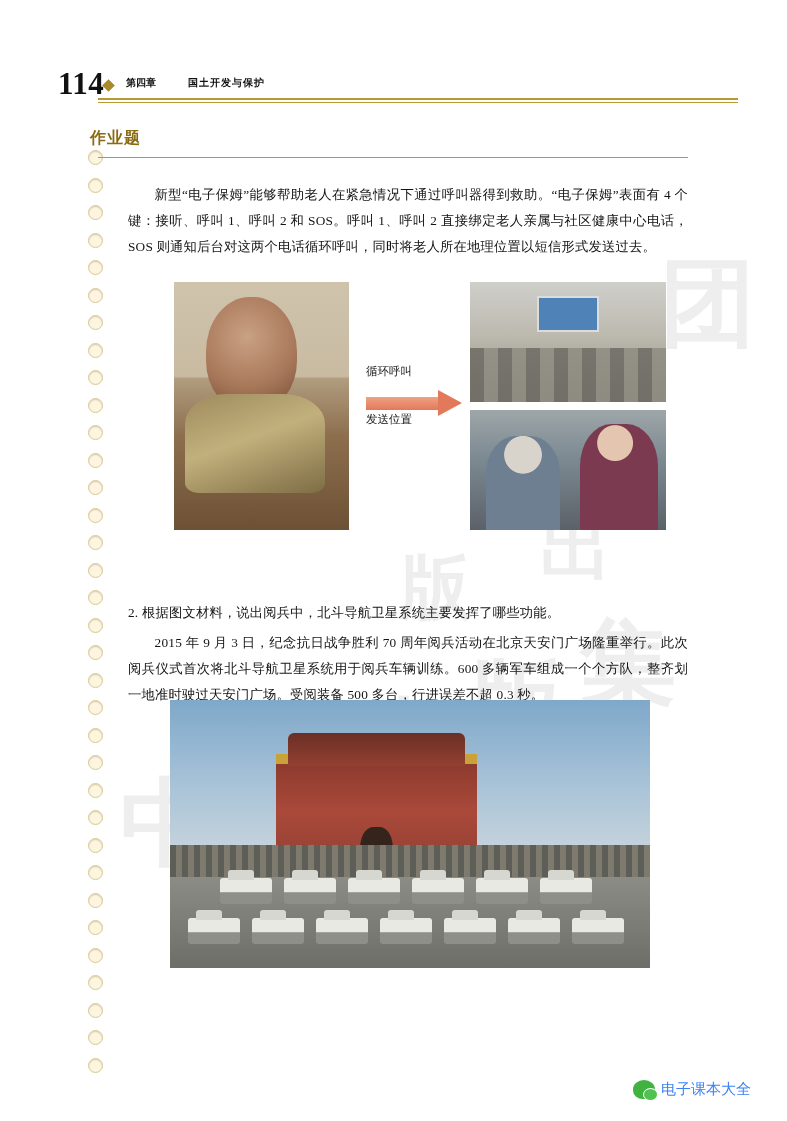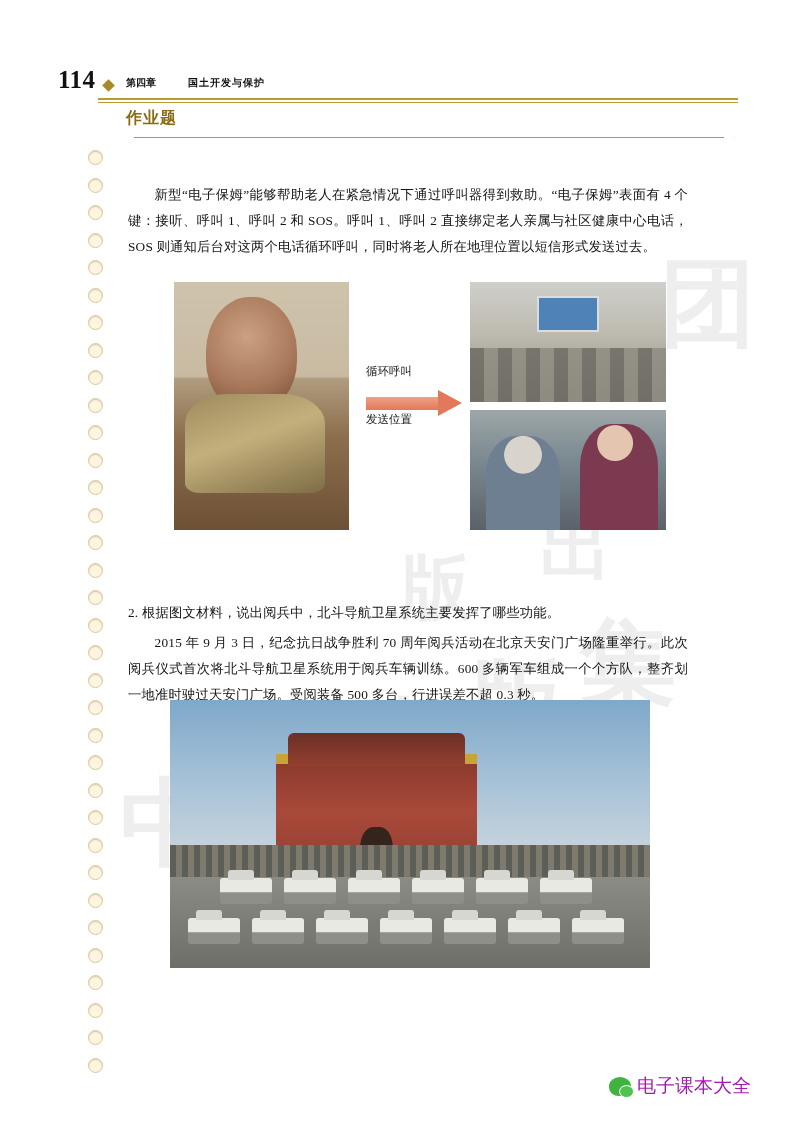--- a/index.html
+++ b/index.html
@@ -45,21 +45,21 @@
     position: absolute;
     left: 58px;
     top: 72px;
     width: 680px;
     height: 34px;
   }
   .pagenum {
     position: absolute;
     left: 0;
     top: -6px;
-    font-size: 25px;
+    font-size: 31px;
     font-family: "Liberation Serif", serif;
     font-weight: 700;
     letter-spacing: .5px;
     color: #111;
   }
   .hdr-diamond {
     position: absolute;
     left: 46px;
     top: 9px;
     width: 9px;
@@ -101,24 +101,23 @@
     top: 30px;
     width: 640px;
     height: 0;
     border-top: 1px solid #b89a34;
   }
 
   
   .sec-title-wrap {
     position: absolute;
     left: 90px;
-    top: 108px;
+    top: 128px;
     width: 600px;
     height: 24px;
-    margin-left: 36px;
   }
   .sec-title {
     font-size: 16px;
     font-weight: 700;
     color: #8a6a12;
     font-family: "DejaVu Sans", sans-serif;
     letter-spacing: 1px;
     display: inline-block;
     vertical-align: middle;
   }
@@ -381,23 +380,23 @@
   .wechat-ico::after {
     content:"";
     position:absolute;
     right: -3px; bottom: -2px;
     width: 13px; height: 11px;
     border-radius: 50%;
     background: #4fc24f;
     border: 1.5px solid #fff;
   }
   .footer-text {
-    font-size: 19px;
-    font-family: "DejaVu Sans", sans-serif;
-    color: #a21caf;
+    font-size: 15px;
+    font-family: "DejaVu Sans", sans-serif;
+    color: #3b82f6;
   }
 </style>
 </head>
 <body>
 
 <div class="page">
 
   <div class="wm" id="wm1">中</div>
   <div class="wm" id="wm2">国</div>
   <div class="wm" id="wm3">出</div>

